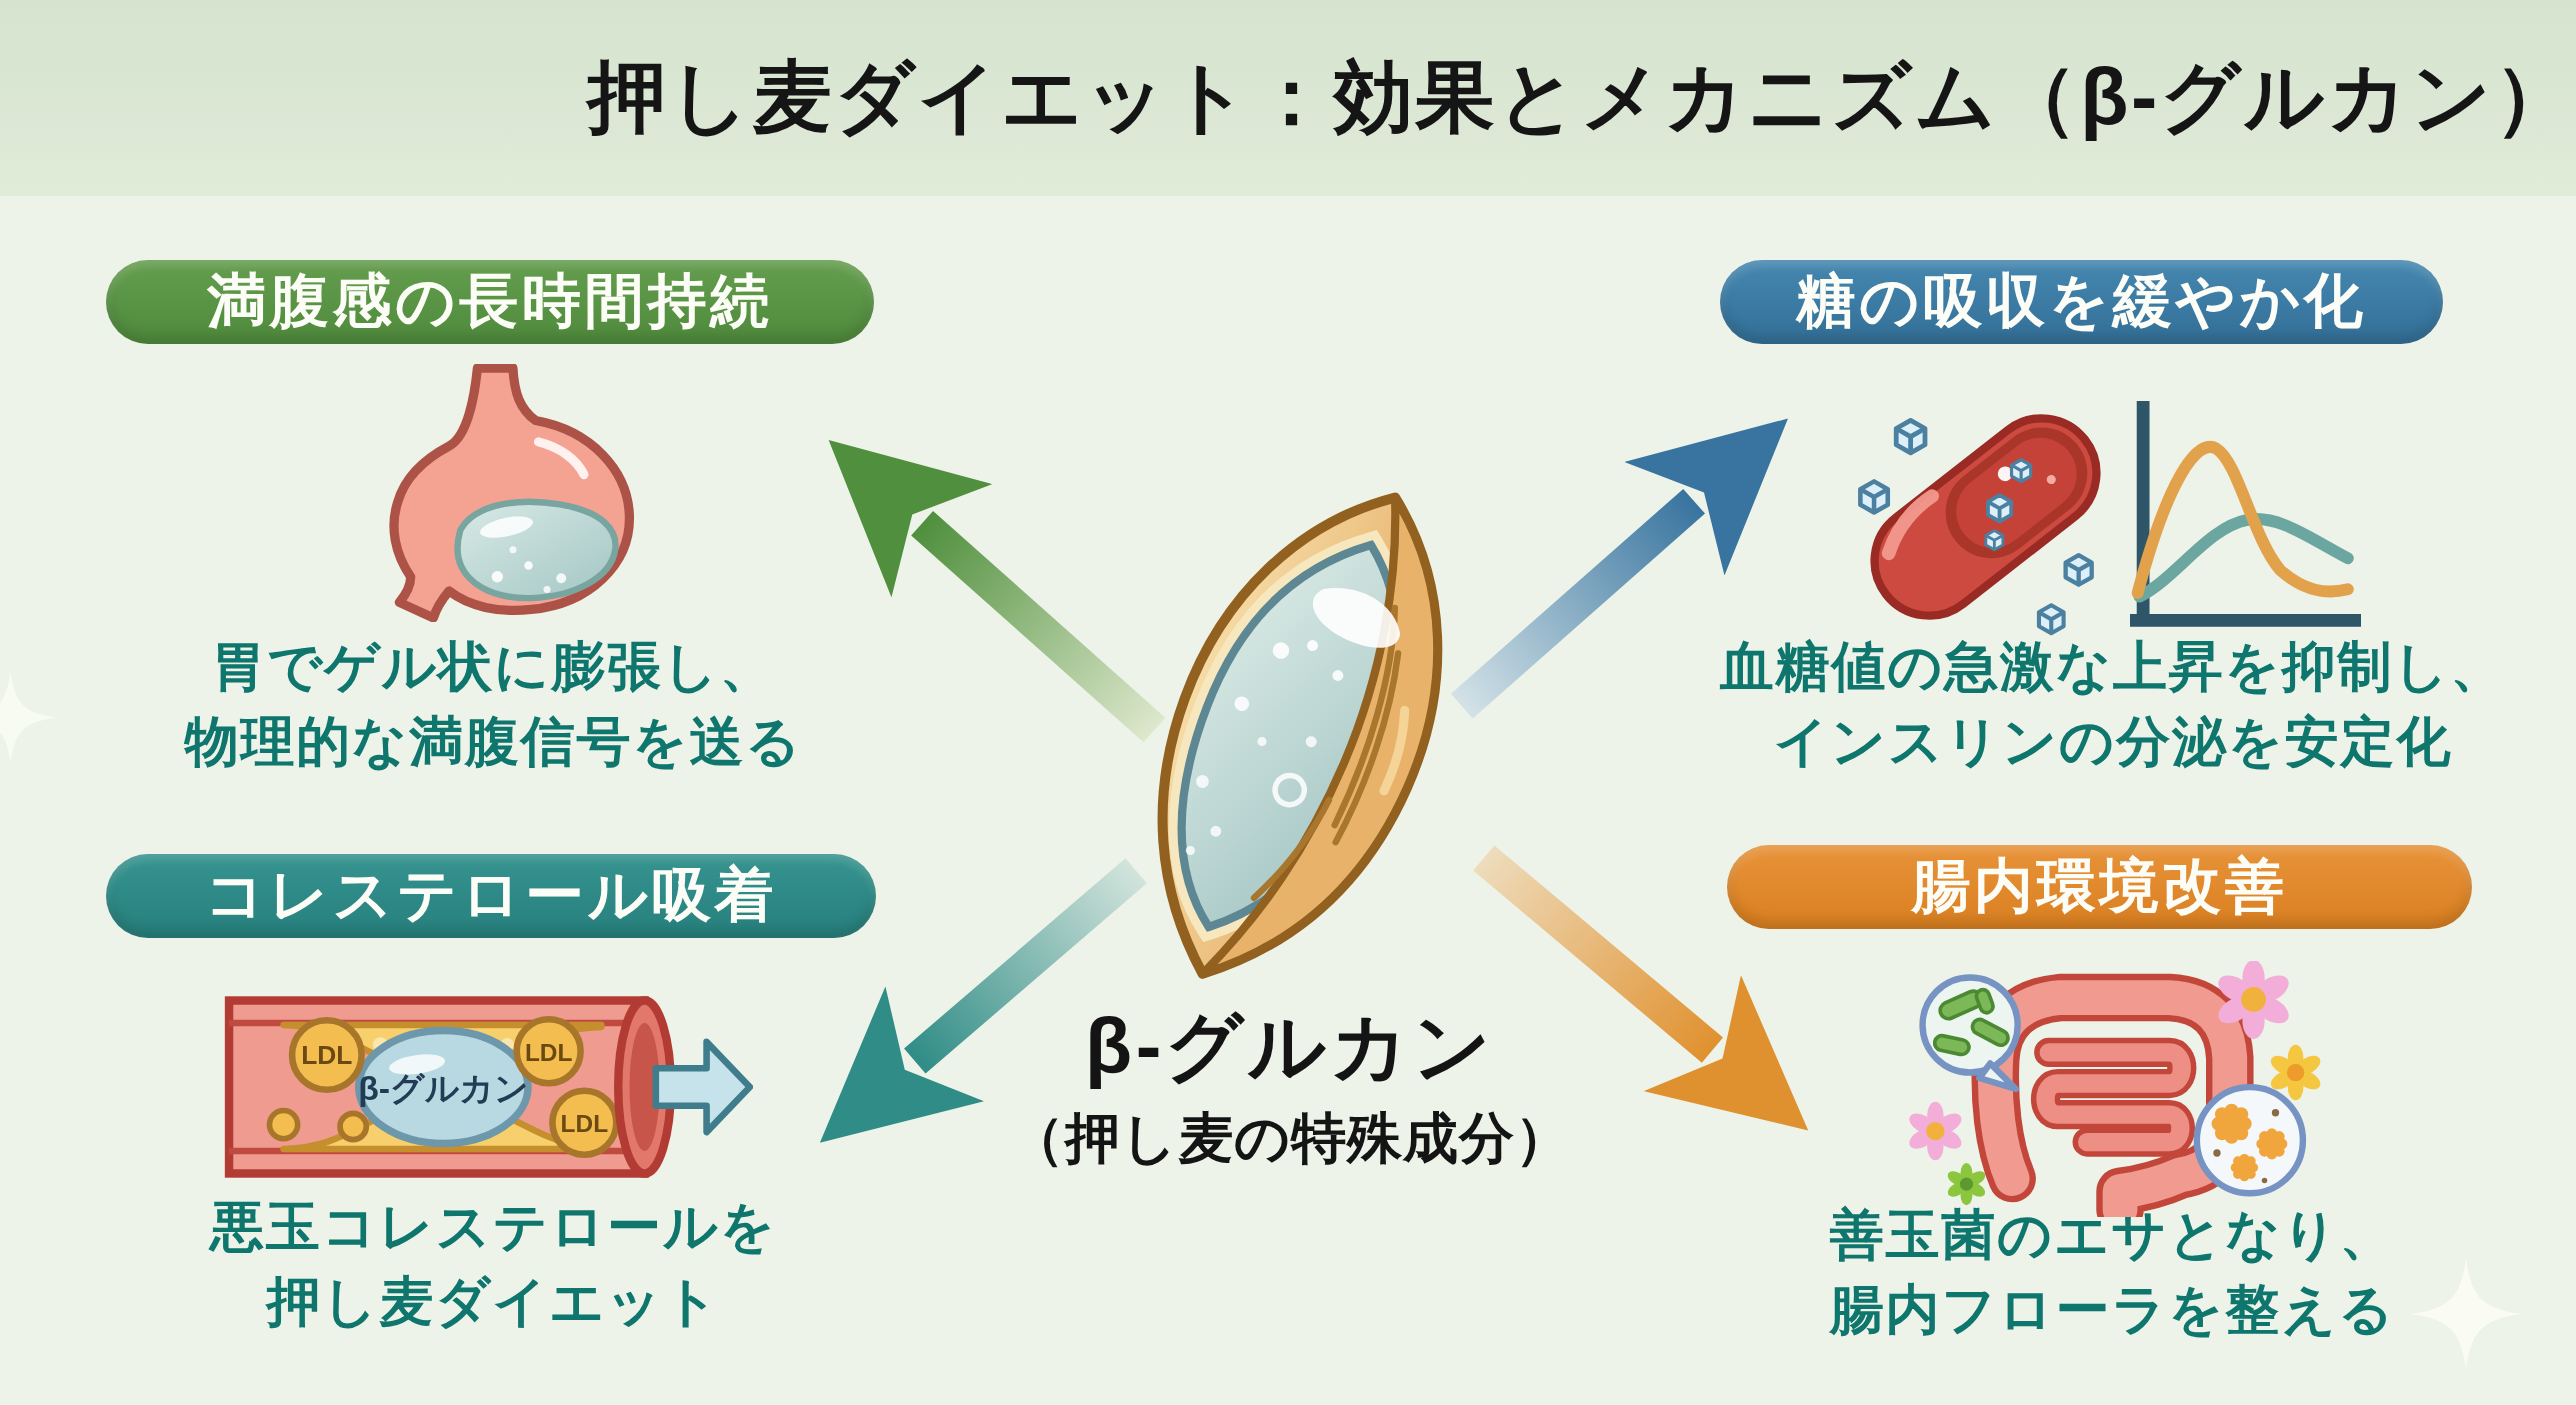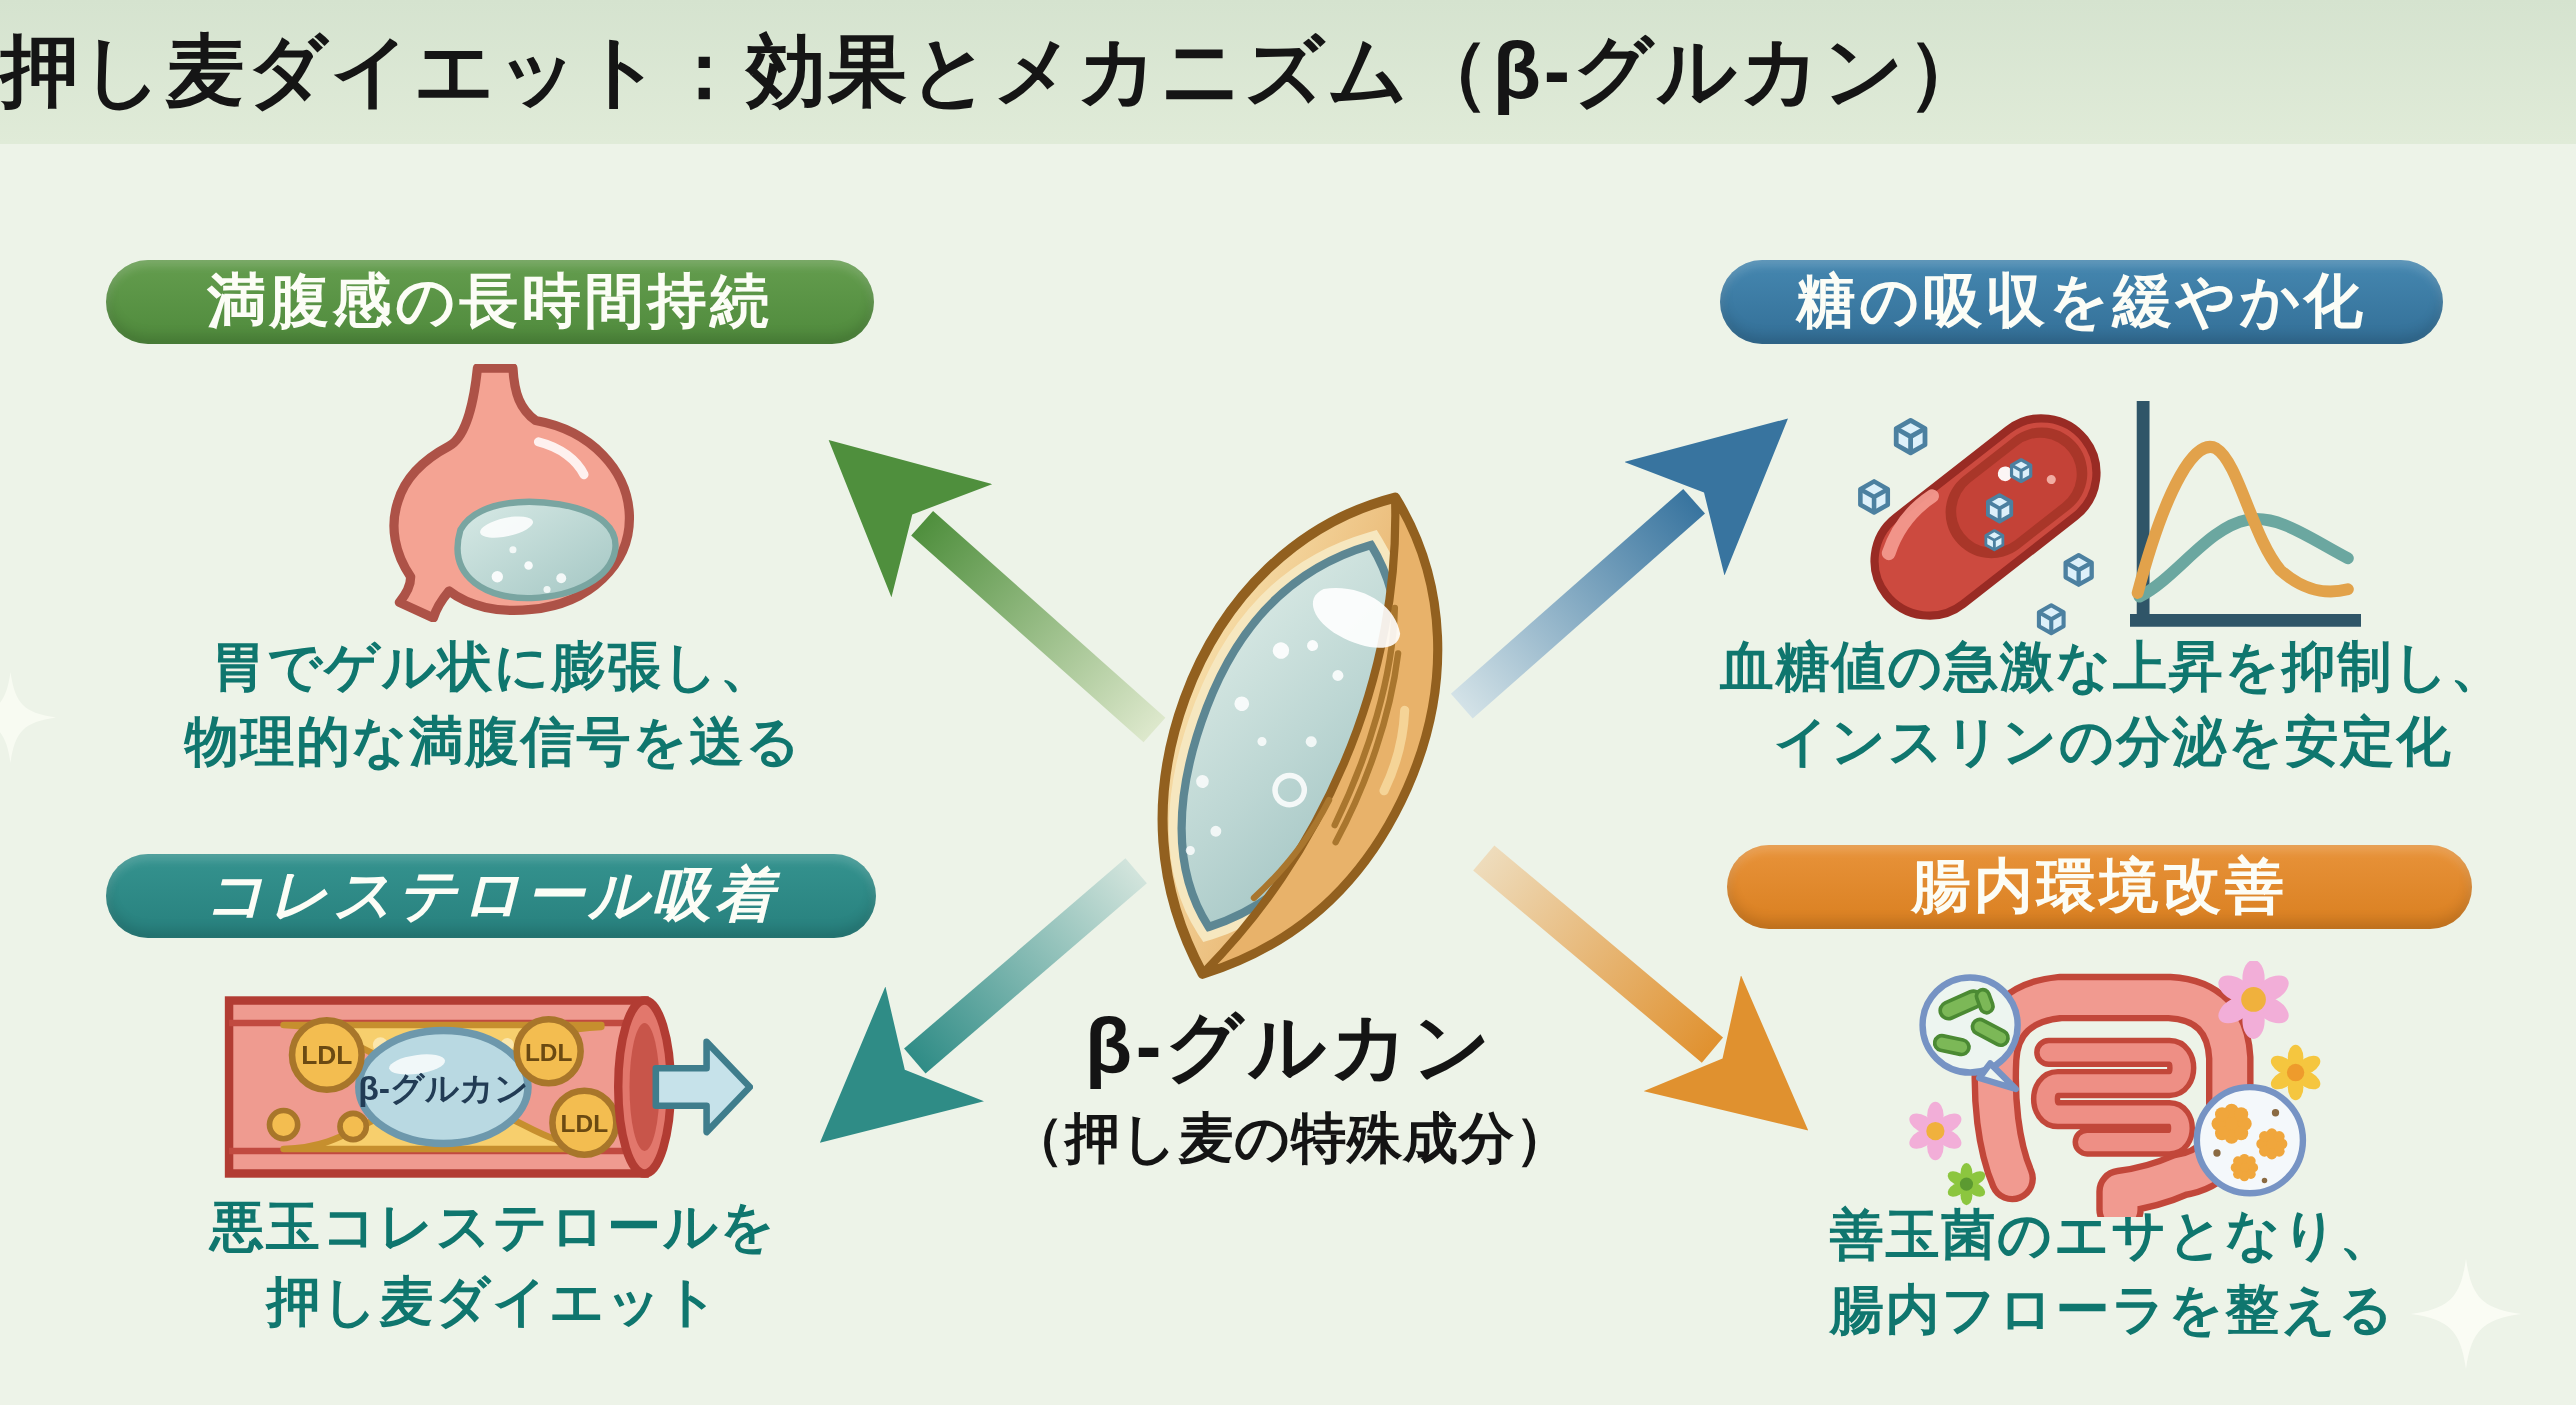--- a/index.html
+++ b/index.html
@@ -5,37 +5,37 @@
   html,body{margin:0;padding:0;}
   body{
     width:2576px;height:1405px;overflow:hidden;
     background:#edf3e8;
     font-family:"Liberation Sans","DejaVu Sans",sans-serif;
     position:relative;
   }
   .canvas{position:absolute;inset:0;width:2576px;height:1405px;}
 
   .title-band{
-    position:absolute;left:0;top:0;width:2576px;height:144px;
+    position:absolute;left:0;top:0;width:2576px;height:196px;
     background:linear-gradient(#d5e3cf,#e0ebd8);
-    display:flex;align-items:center;justify-content:flex-start;
+    display:flex;align-items:center;justify-content:flex-end;
   }
   .title-band h1{
     margin:0;font-size:79px;font-weight:900;color:#151515;letter-spacing:2.7px;
   }
 
   .badge{
     position:absolute;height:84px;border-radius:55px;
     display:flex;align-items:center;justify-content:center;
     color:#fcfdf6;font-size:59px;font-weight:800;letter-spacing:3.7px;
     box-shadow:inset 0 -7.3px 12.8px rgba(0,0,0,.14), inset 0 5.5px 9.1px rgba(255,255,255,.18);
   }
   .badge-green {left:106px;  top:260px; width:768px; background:linear-gradient(#649d4e,#4f8a3c);}
   .badge-blue  {left:1720px; top:260px; width:723px; background:linear-gradient(#4587b0,#336f97);}
-  .badge-teal  {left:106px;  top:854px; width:770px; background:linear-gradient(#35938f,#27807d);font-style:italic;}
+  .badge-teal  {left:106px;  top:854px; width:770px; background:linear-gradient(#35938f,#27807d);}
   .badge-orange{left:1727px; top:845px; width:745px; background:linear-gradient(#e8933a,#d97f20);}
 
   .desc{
     position:absolute;text-align:center;color:#0f766e;
     font-size:54px;font-weight:800;line-height:1.38;letter-spacing:1.8px;
   }
   .desc-satiety{left:91px;  top:629px;  width:805px;}
   .desc-sugar  {left:1692px; top:629px;  width:842px;}
   .desc-chol   {left:91px;  top:1189px; width:805px;}
   .desc-gut    {left:1701px; top:1197px; width:823px;}

